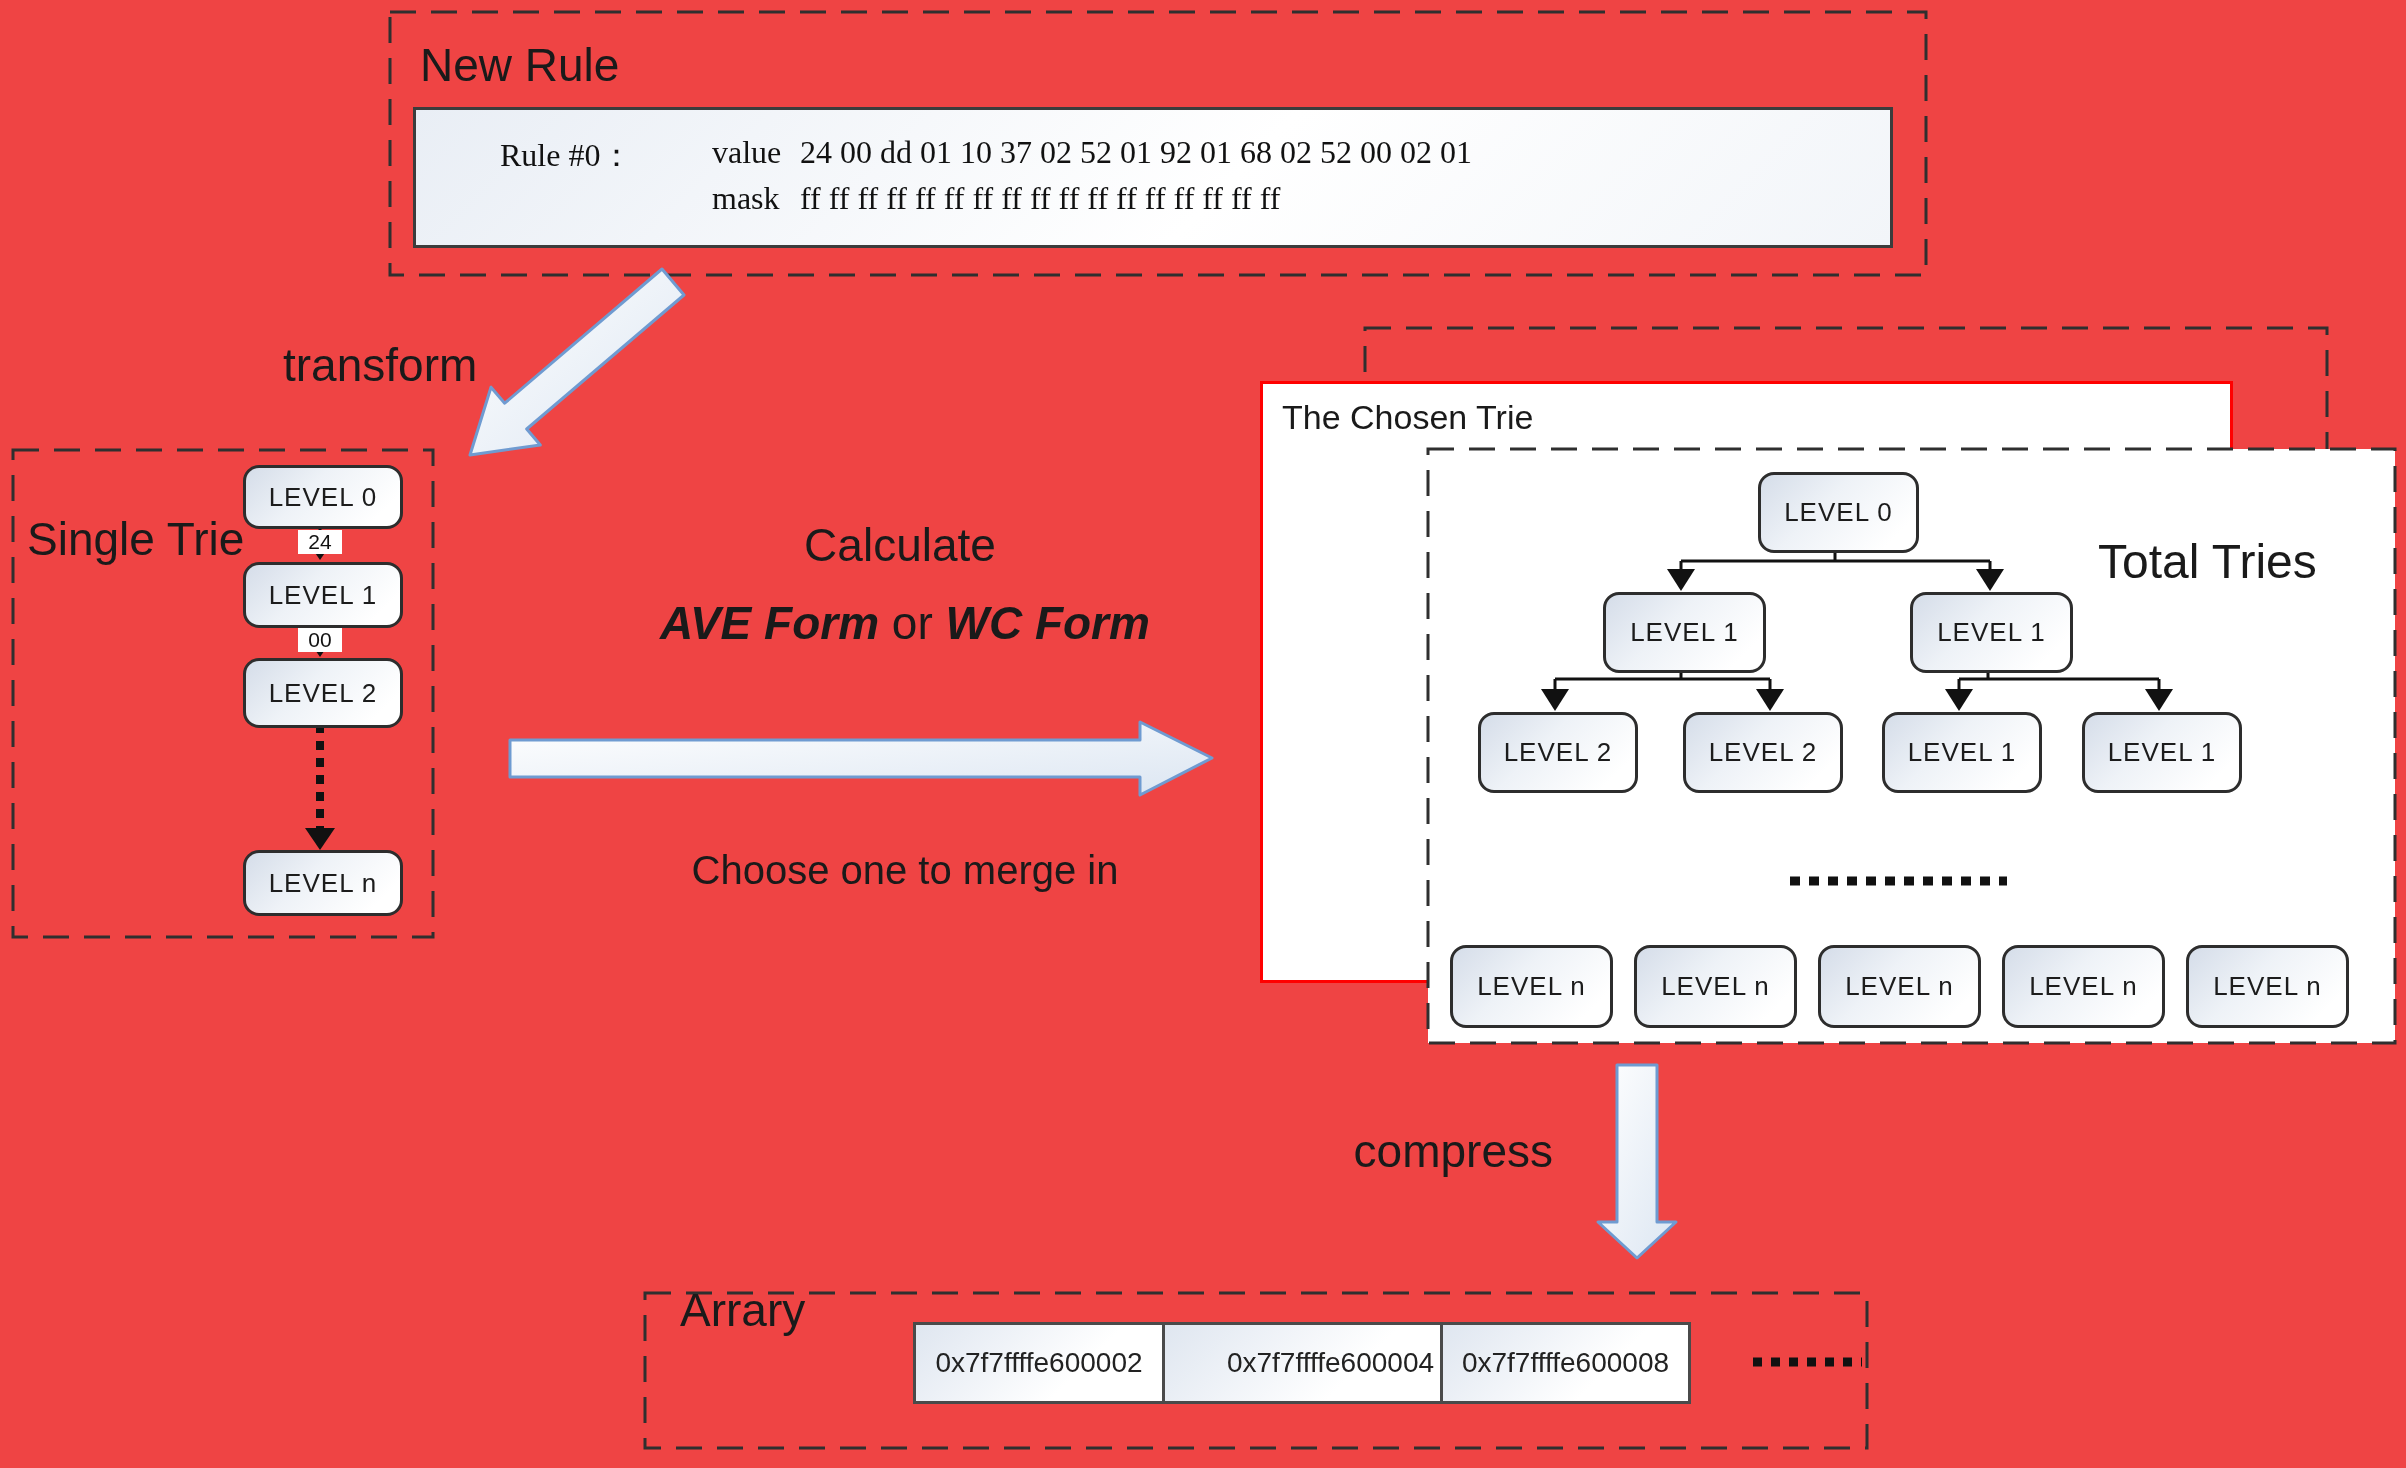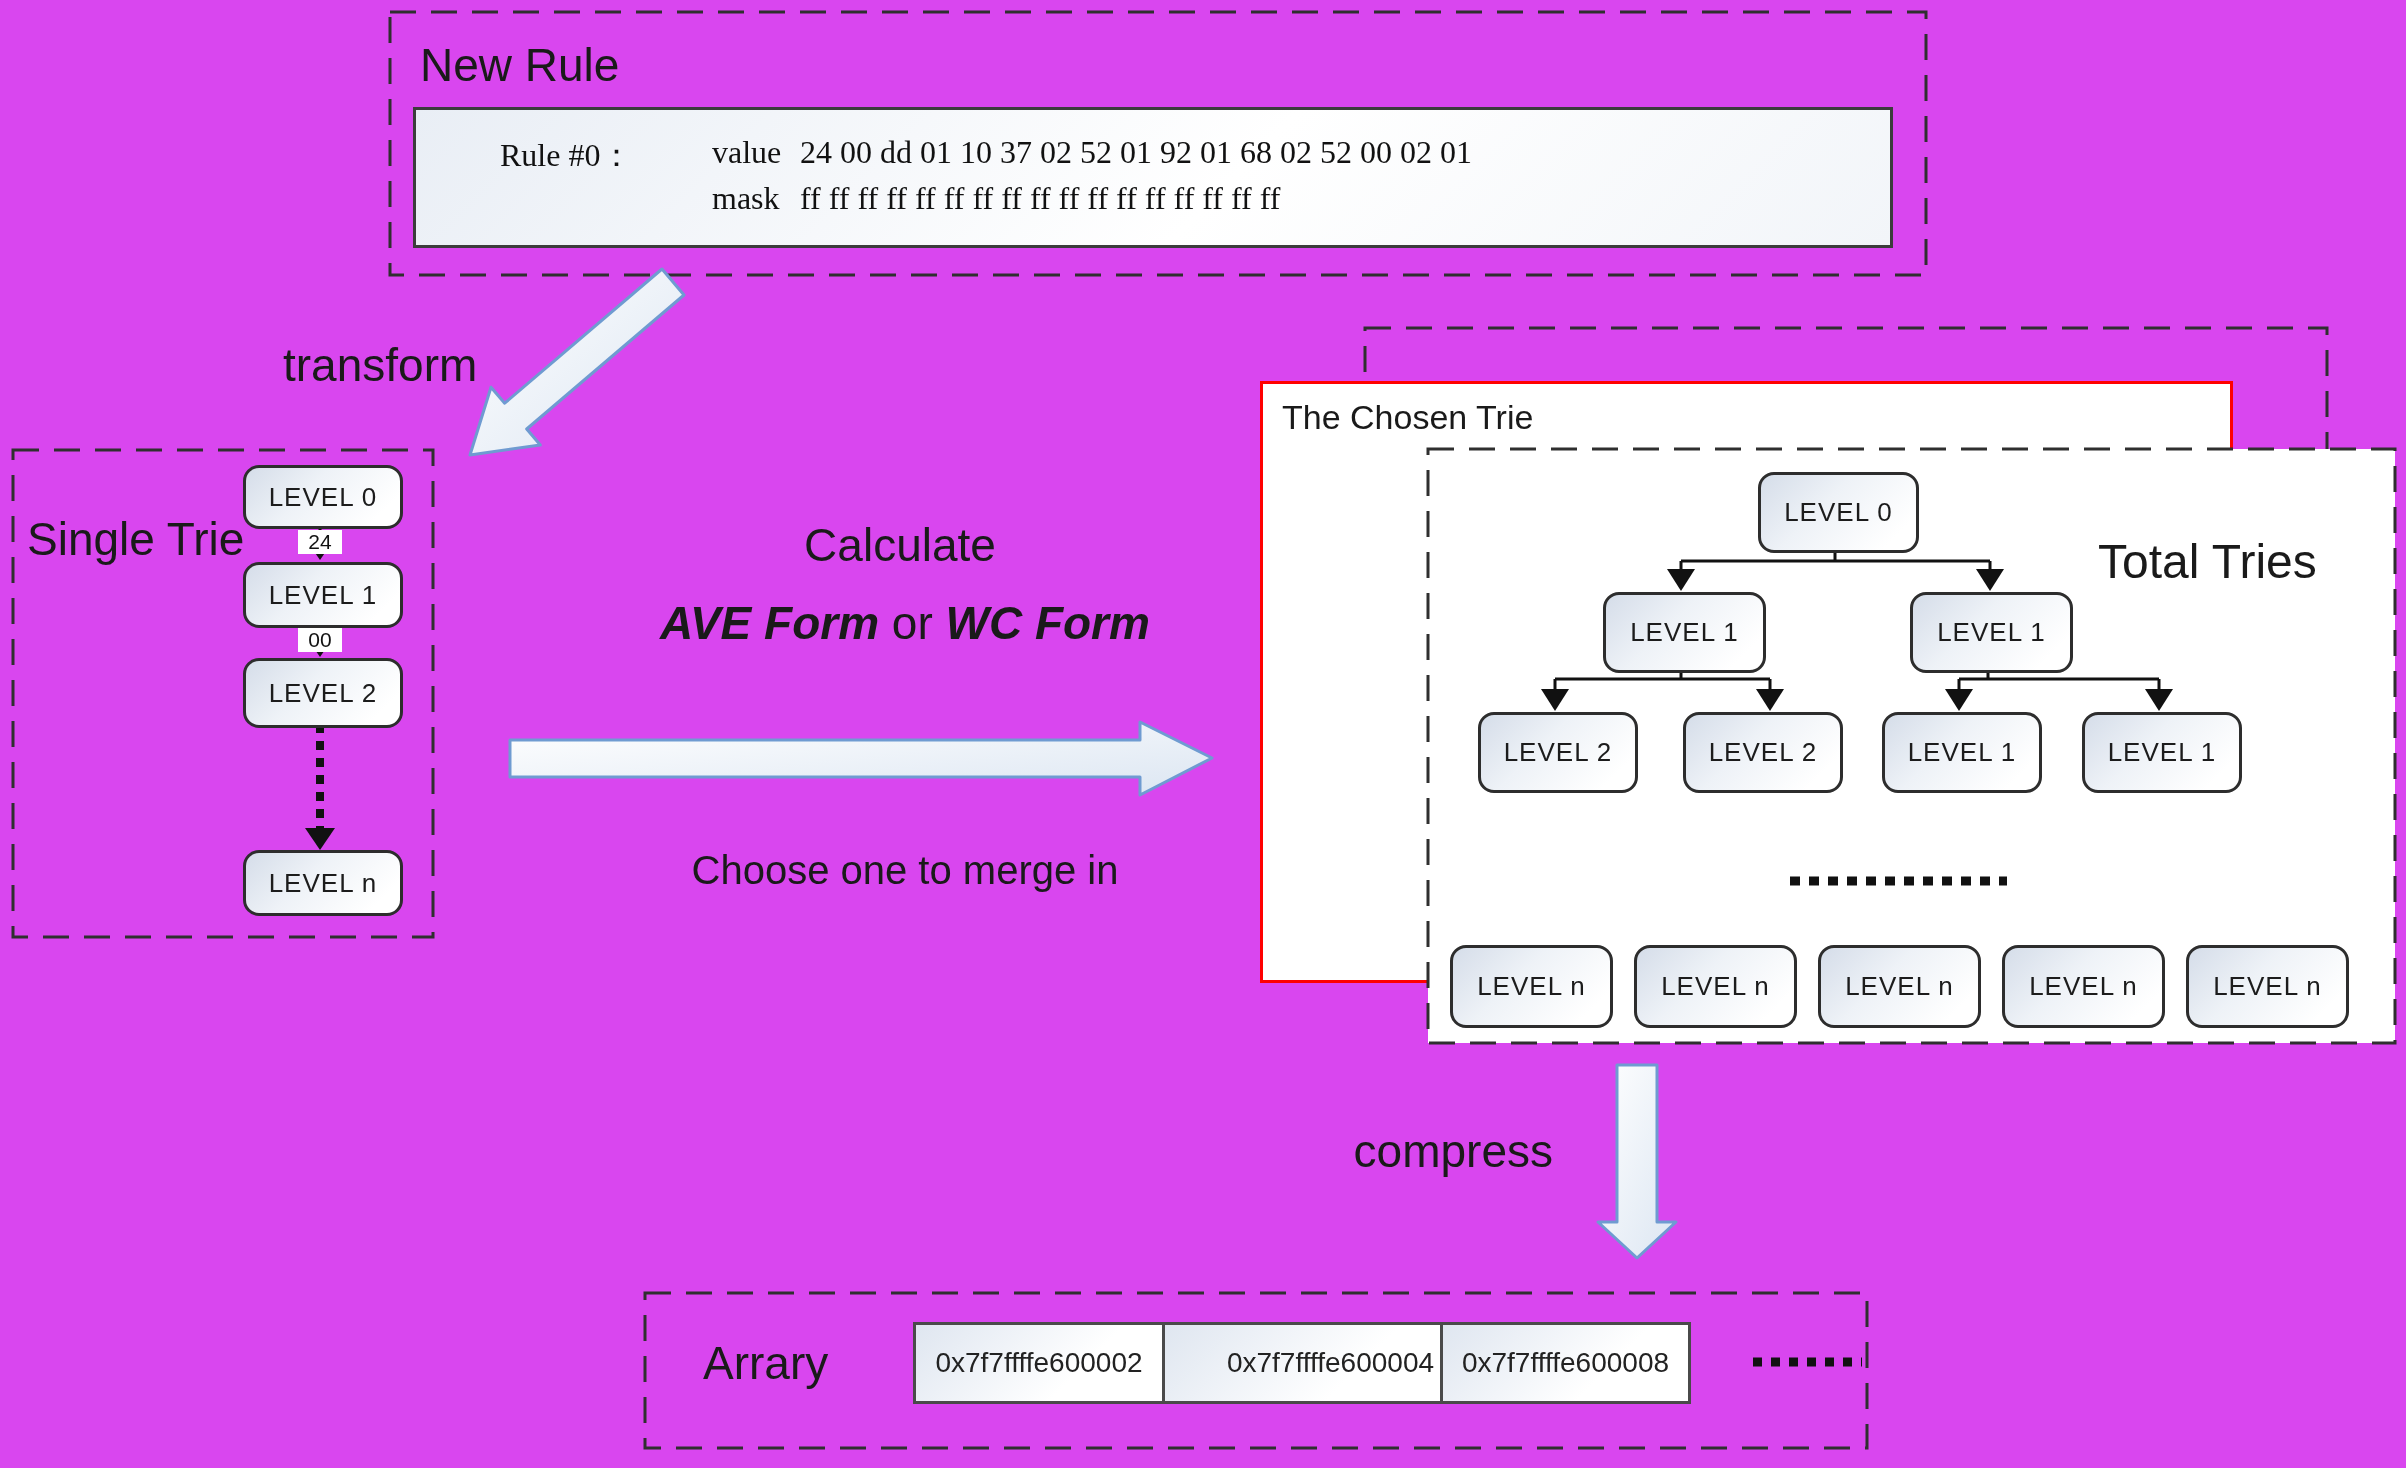--- a/index.html
+++ b/index.html
@@ -1,16 +1,16 @@
 <!DOCTYPE html>
 <html><head>
 <meta charset="utf-8">
 <style>
   html,body{margin:0;padding:0;background:#fff;}
-  #canvas{position:relative;width:2406px;height:1468px;background:#d946ef;overflow:hidden;
+  #canvas{position:relative;width:2406px;height:1468px;background:#ef4444;overflow:hidden;
           font-family:"Liberation Sans",sans-serif;color:#1a1a1a;}
   .abs{position:absolute;}
   .big-label{font-size:46px;color:#1a1a1a;white-space:nowrap;}
   .svg-layer{position:absolute;left:0;top:0;width:2406px;height:1468px;pointer-events:none;}
   .z1{z-index:1;} .z3{z-index:3;} .z4{z-index:4;}
   .node{position:absolute;border:3px solid #2d2d2d;border-radius:16px;
         background:linear-gradient(135deg,#d5dde9 0%,#eef2f7 40%,#ffffff 85%);
         display:flex;align-items:center;justify-content:center;
         font-size:26px;font-weight:500;letter-spacing:1px;color:#1c1c1c;z-index:4;}
   .rule-box{position:absolute;left:413px;top:107px;width:1474px;height:135px;
@@ -114,18 +114,18 @@
   <div class="node" style="left:1478px;top:712px;width:154px;height:75px;">LEVEL 2</div>
   <div class="node" style="left:1683px;top:712px;width:154px;height:75px;">LEVEL 2</div>
   <div class="node" style="left:1882px;top:712px;width:154px;height:75px;">LEVEL 1</div>
   <div class="node" style="left:2082px;top:712px;width:154px;height:75px;">LEVEL 1</div>
   <div class="node" style="left:1450px;top:945px;width:157px;height:77px;">LEVEL n</div>
   <div class="node" style="left:1634px;top:945px;width:157px;height:77px;">LEVEL n</div>
   <div class="node" style="left:1818px;top:945px;width:157px;height:77px;">LEVEL n</div>
   <div class="node" style="left:2002px;top:945px;width:157px;height:77px;">LEVEL n</div>
   <div class="node" style="left:2186px;top:945px;width:157px;height:77px;">LEVEL n</div>
 
-  <div class="abs big-label z4" style="left:680px;top:1336px;margin-left:23px;">Arrary</div>
+  <div class="abs big-label z4" style="left:680px;top:1283px;">Arrary</div>
   <div class="cell" style="left:913px;width:246px;">0x7f7ffffe600002</div>
   <div class="cell" style="left:1162px;width:243px;padding-left:44px;">0x7f7ffffe600004</div>
   <div class="cell" style="left:1408px;width:245px;margin-left:32px;">0x7f7ffffe600008</div>
 
 </div>
 
 </body></html>

